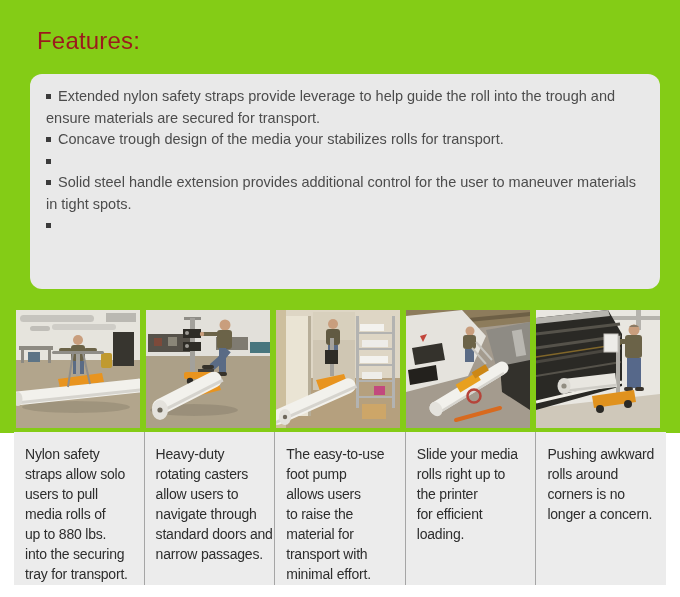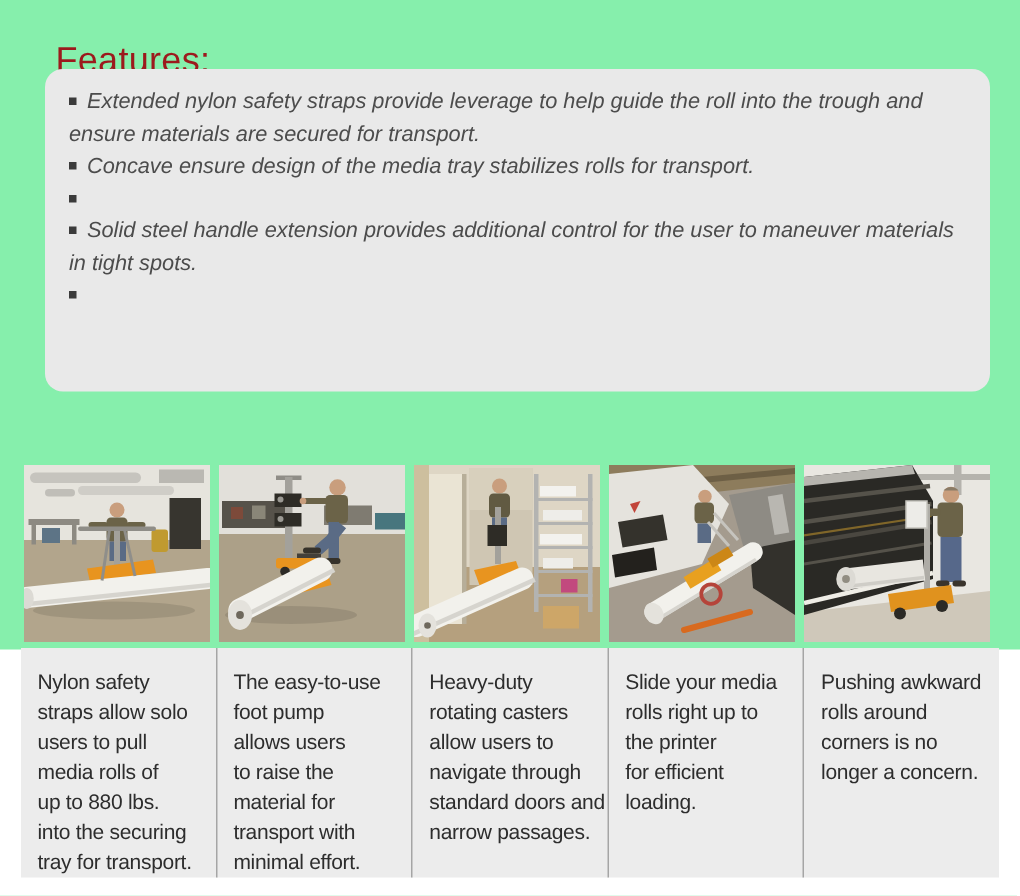--- a/index.html
+++ b/index.html
@@ -1,34 +1,34 @@
 <!DOCTYPE html>
 <html><head>
 <meta charset="utf-8">
 <style>
   html, body { margin: 0; padding: 0; background: #ffffff; }
   body {
     width: 680px; height: 597px;
     font-family: "Liberation Sans", sans-serif;
     position: relative; overflow: hidden;
   }
-  .page { position: relative; width: 680px; height: 433px; background: #86efac; }
+  .page { position: relative; width: 680px; height: 433px; background: #84cc16; }
 
   
   .page-title {
     position: absolute; left: 37px; top: 27px; margin: 0;
     font-size: 24px; font-weight: 500; color: #9c1a1d; letter-spacing: 0.2px;
   }
 
   
   .features-box {
-    position: absolute; left: 30px; top: 46px; width: 630px; height: 215px;
+    position: absolute; left: 30px; top: 74px; width: 630px; height: 215px;
     box-sizing: border-box; background: #e9e9e9; border-radius: 12px;
     padding: 12px 16px 10px 16px;
-    font-size: 14.5px; line-height: 21.5px; color: #4c4c4c; font-style: italic;
+    font-size: 14.5px; line-height: 21.5px; color: #4c4c4c;
   }
   .bullet { margin: 0; }
   .bullet-marker {
     display: inline-block; width: 5px; height: 5px; background: #3b3b3b;
     margin-right: 7px; transform: translateY(-2px);
   }
 
   
   .gallery { position: absolute; left: 14px; top: 310px; width: 652px; }
   .photo-row { display: flex; gap: 6px; padding-left: 2px; height: 118px; }
@@ -51,21 +51,21 @@
 </style>
 </head>
 <body>
 
 <div class="page">
 
   <h1 class="page-title">Features:</h1>
 
   <div class="features-box">
     <p class="bullet"><span class="bullet-marker"></span><span>Extended nylon safety straps provide leverage to help guide the roll into the trough and ensure materials are secured for transport.</span></p>
-    <p class="bullet"><span class="bullet-marker"></span><span>Concave ensure design of the media tray stabilizes rolls for transport.</span></p>
+    <p class="bullet"><span class="bullet-marker"></span><span>Concave trough design of the media your stabilizes rolls for transport.</span></p>
     <p class="bullet"><span class="bullet-marker"></span></p>
     <p class="bullet"><span class="bullet-marker"></span><span>Solid steel handle extension provides additional control for the user to maneuver materials in tight spots.</span></p>
     <p class="bullet"><span class="bullet-marker"></span></p>
   </div>
 
   <div class="gallery">
 
     <div class="photo-row">
 
       <div class="photo">
@@ -239,33 +239,33 @@
     </div>
 
     <div class="caption-row">
       <div class="caption-cell">Nylon safety
 straps allow solo
 users to pull
 media rolls of
 up to 880 lbs.
 into the securing
 tray for transport.</div>
+      <div class="caption-cell">Heavy-duty
+rotating casters
+allow users to
+navigate through
+standard doors and
+narrow passages.</div>
       <div class="caption-cell">The easy-to-use
 foot pump
 allows users
 to raise the
 material for
 transport with
 minimal effort.</div>
-      <div class="caption-cell">Heavy-duty
-rotating casters
-allow users to
-navigate through
-standard doors and
-narrow passages.</div>
       <div class="caption-cell">Slide your media
 rolls right up to
 the printer
 for efficient
 loading.</div>
       <div class="caption-cell">Pushing awkward
 rolls around
 corners is no
 longer a concern.</div>
     </div>

